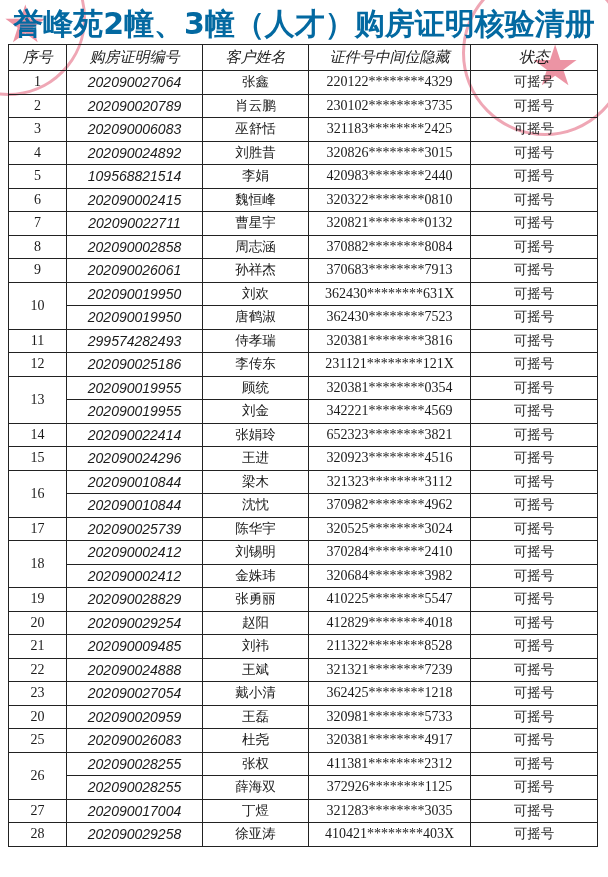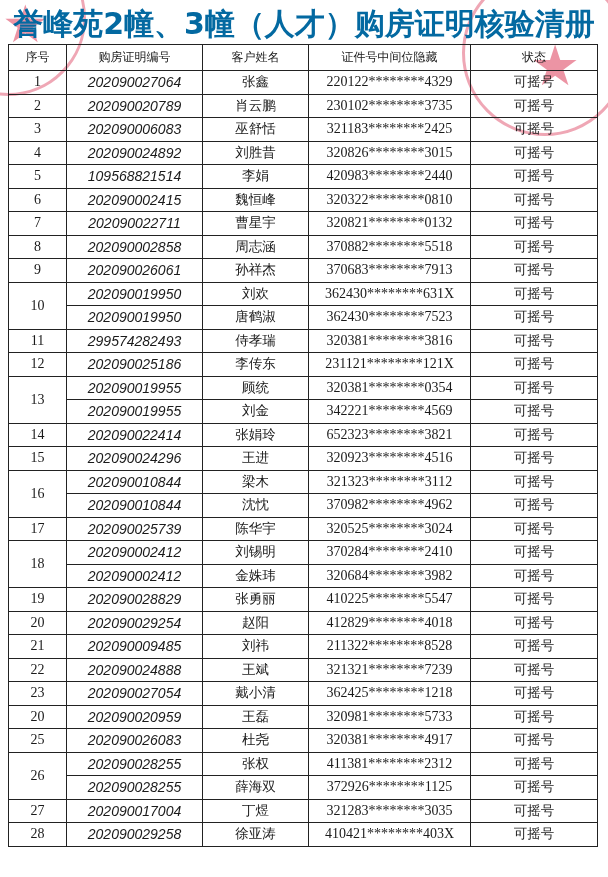--- a/index.html
+++ b/index.html
@@ -1,20 +1,20 @@
 <!DOCTYPE html>
 <html><head>
 <meta charset="utf-8">
 <style>
   html,body{margin:0;padding:0;background:#fff;}
   body{width:608px;height:877px;position:relative;overflow:hidden;font-family:"DejaVu Sans","Liberation Sans",sans-serif;color:#1a1a1a;}
   .title{position:absolute;left:0;top:4px;width:608px;text-align:center;font-size:30px;font-weight:bold;letter-spacing:0px;color:#0369a1;font-family:"DejaVu Sans",sans-serif;}
   table{position:absolute;left:8px;top:44px;border-collapse:collapse;width:589px;table-layout:fixed;}
   td,th{border:1.4px solid #222;text-align:center;font-weight:normal;padding:0;height:22.5px;font-size:13.5px;white-space:nowrap;overflow:hidden;}
-  th{font-size:12px;height:25px;}
+  th{font-size:15px;height:25px;font-style:italic;}
   td.idnum{font-family:"Liberation Serif","DejaVu Serif",serif;font-size:14px;}
   td.cert{font-family:"Liberation Sans",sans-serif;font-size:14px;font-style:italic;}
   col.c1{width:58px;} col.c2{width:136px;} col.c3{width:106px;} col.c4{width:162px;} col.c5{width:127px;}
   .stamp{position:absolute;border-radius:50%;border:3px solid rgba(220,60,90,0.45);pointer-events:none;}
   .stamp-left{left:-70px;top:-60px;width:150px;height:150px;}
   .stamp-right{left:462px;top:-30px;width:160px;height:160px;}
   .star{position:absolute;color:rgba(220,60,90,0.55);pointer-events:none;line-height:1;}
   .star-left{left:2px;top:-2px;font-size:52px;}
   .star-right{left:530px;top:38px;font-size:56px;}
 </style>
@@ -92,21 +92,21 @@
         <td class="idnum" rowspan="1">7</td>
         <td class="cert">202090022711</td>
         <td>曹星宇</td>
         <td class="idnum">320821********0132</td>
         <td>可摇号</td>
       </tr>
       <tr>
         <td class="idnum" rowspan="1">8</td>
         <td class="cert">202090002858</td>
         <td>周志涵</td>
-        <td class="idnum">370882********5518</td>
+        <td class="idnum">370882********8084</td>
         <td>可摇号</td>
       </tr>
       <tr>
         <td class="idnum" rowspan="1">9</td>
         <td class="cert">202090026061</td>
         <td>孙祥杰</td>
         <td class="idnum">370683********7913</td>
         <td>可摇号</td>
       </tr>
       <tr>

